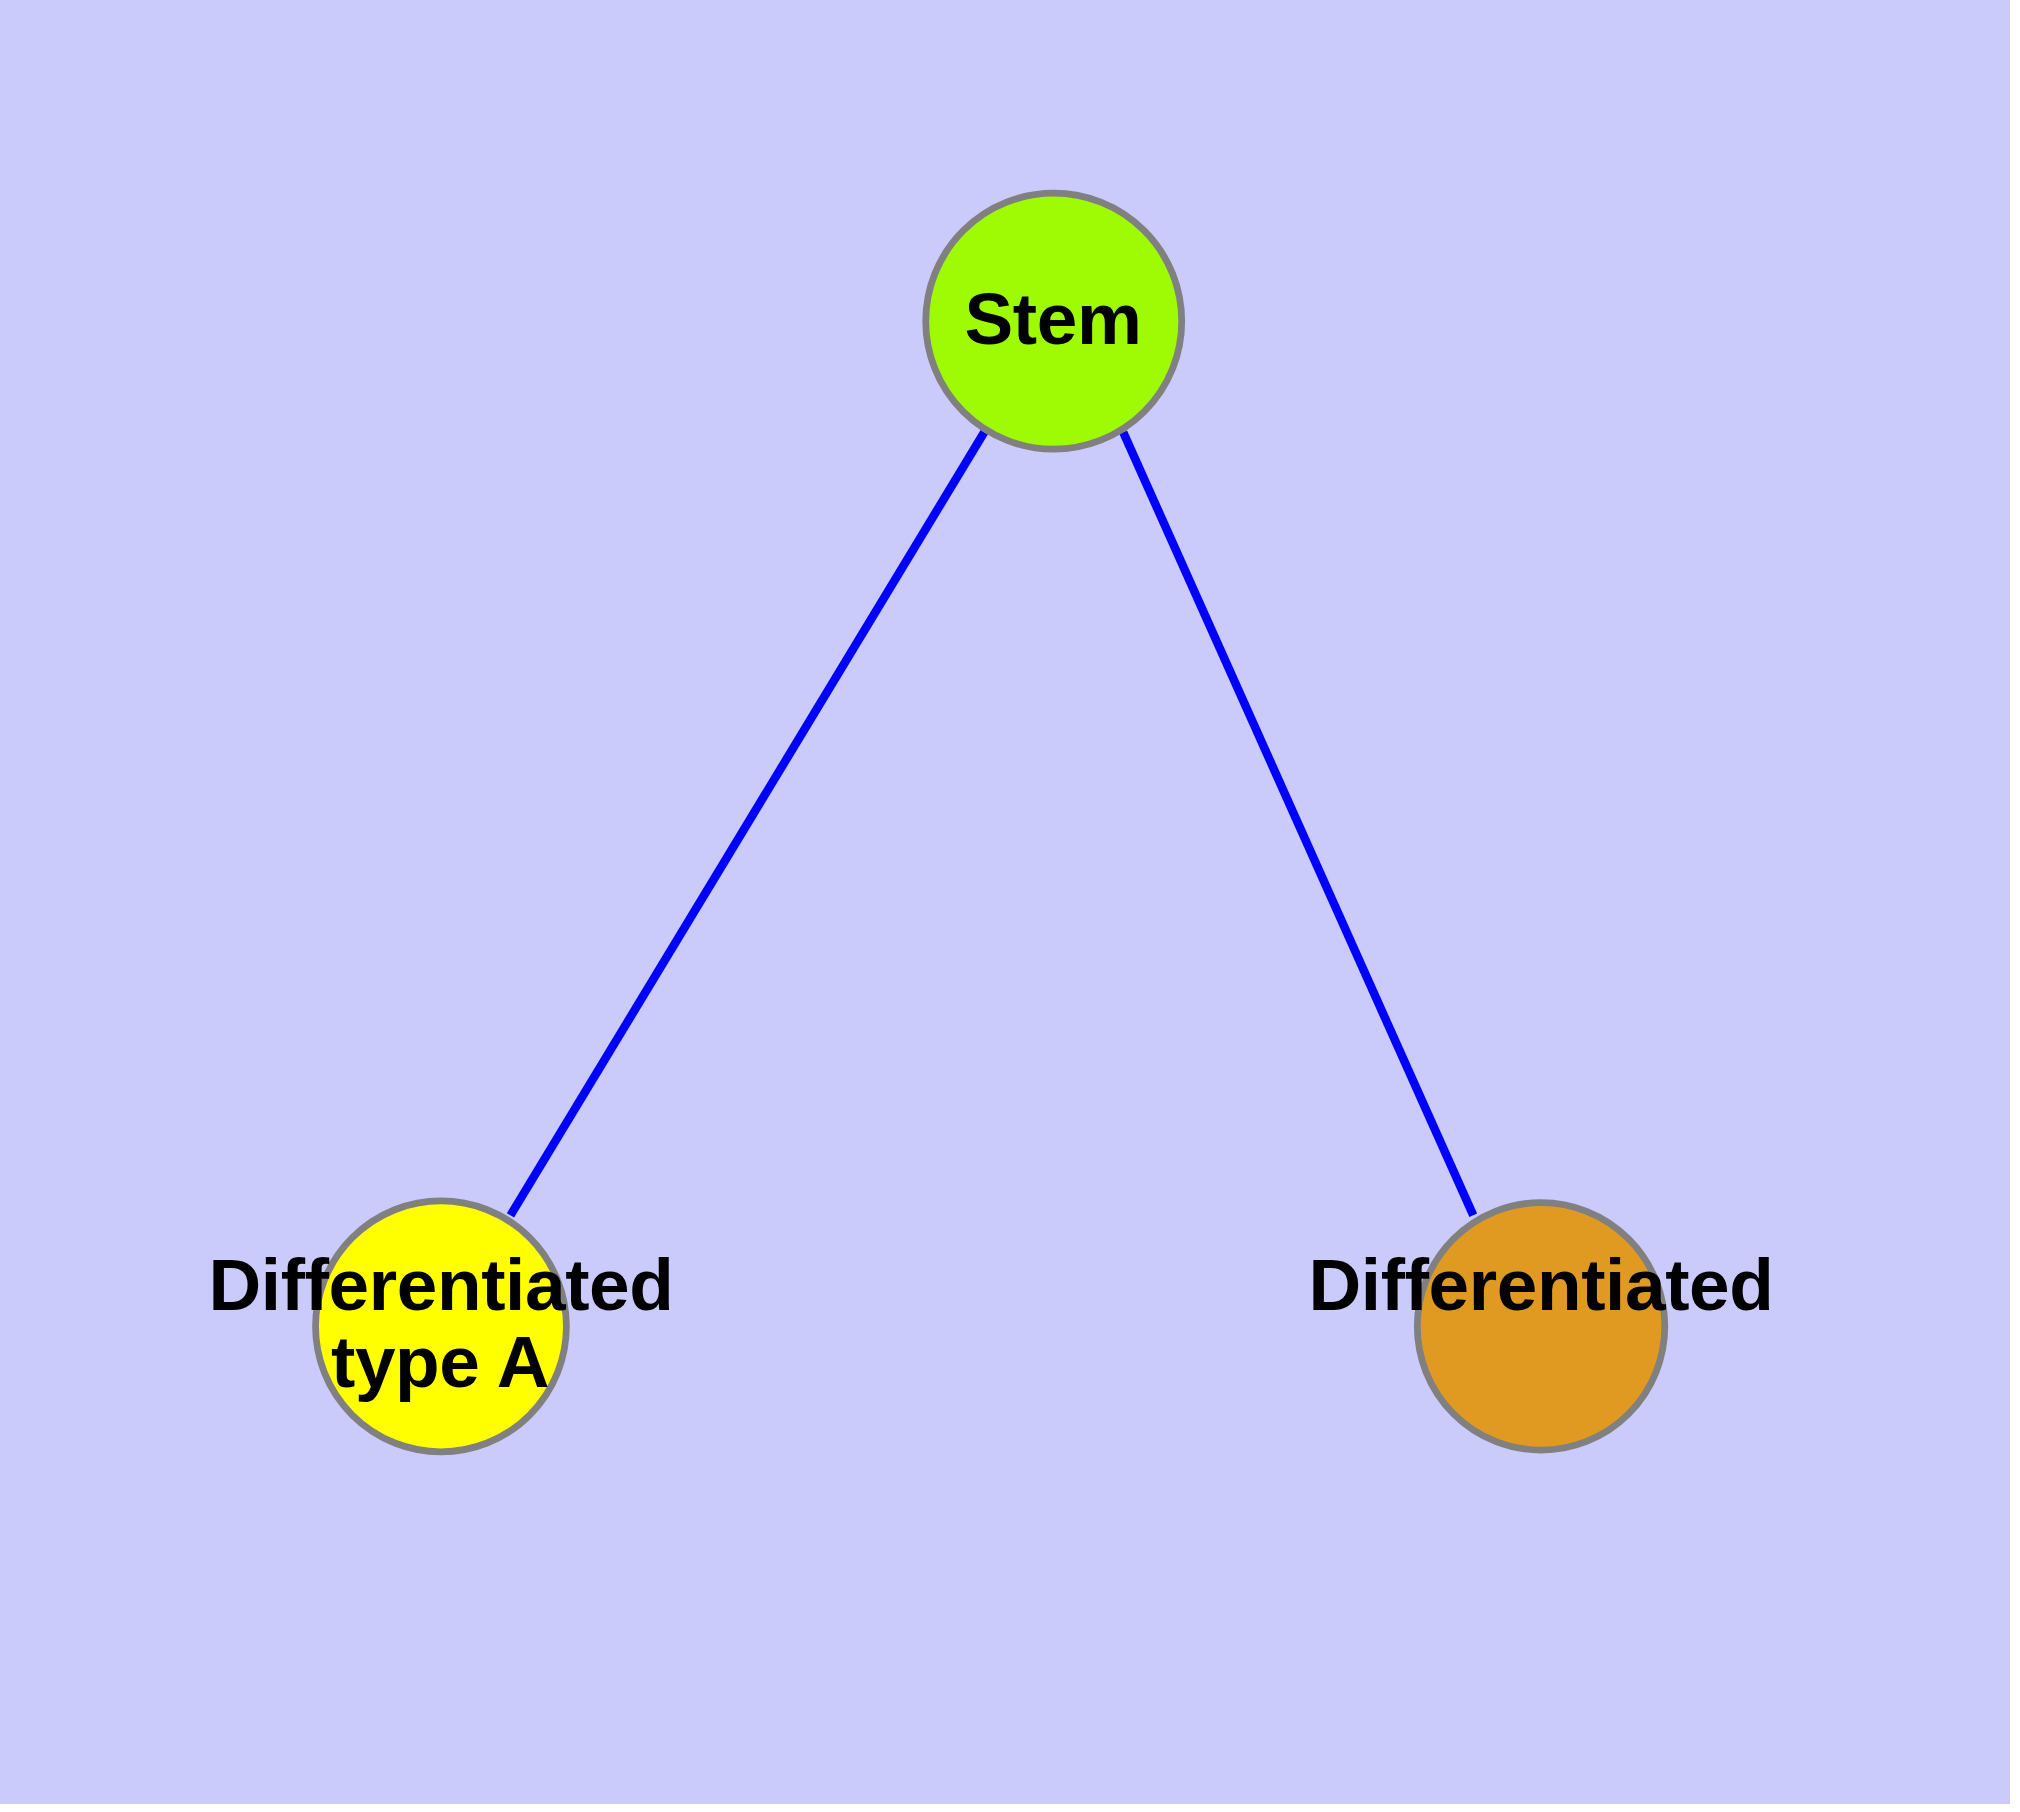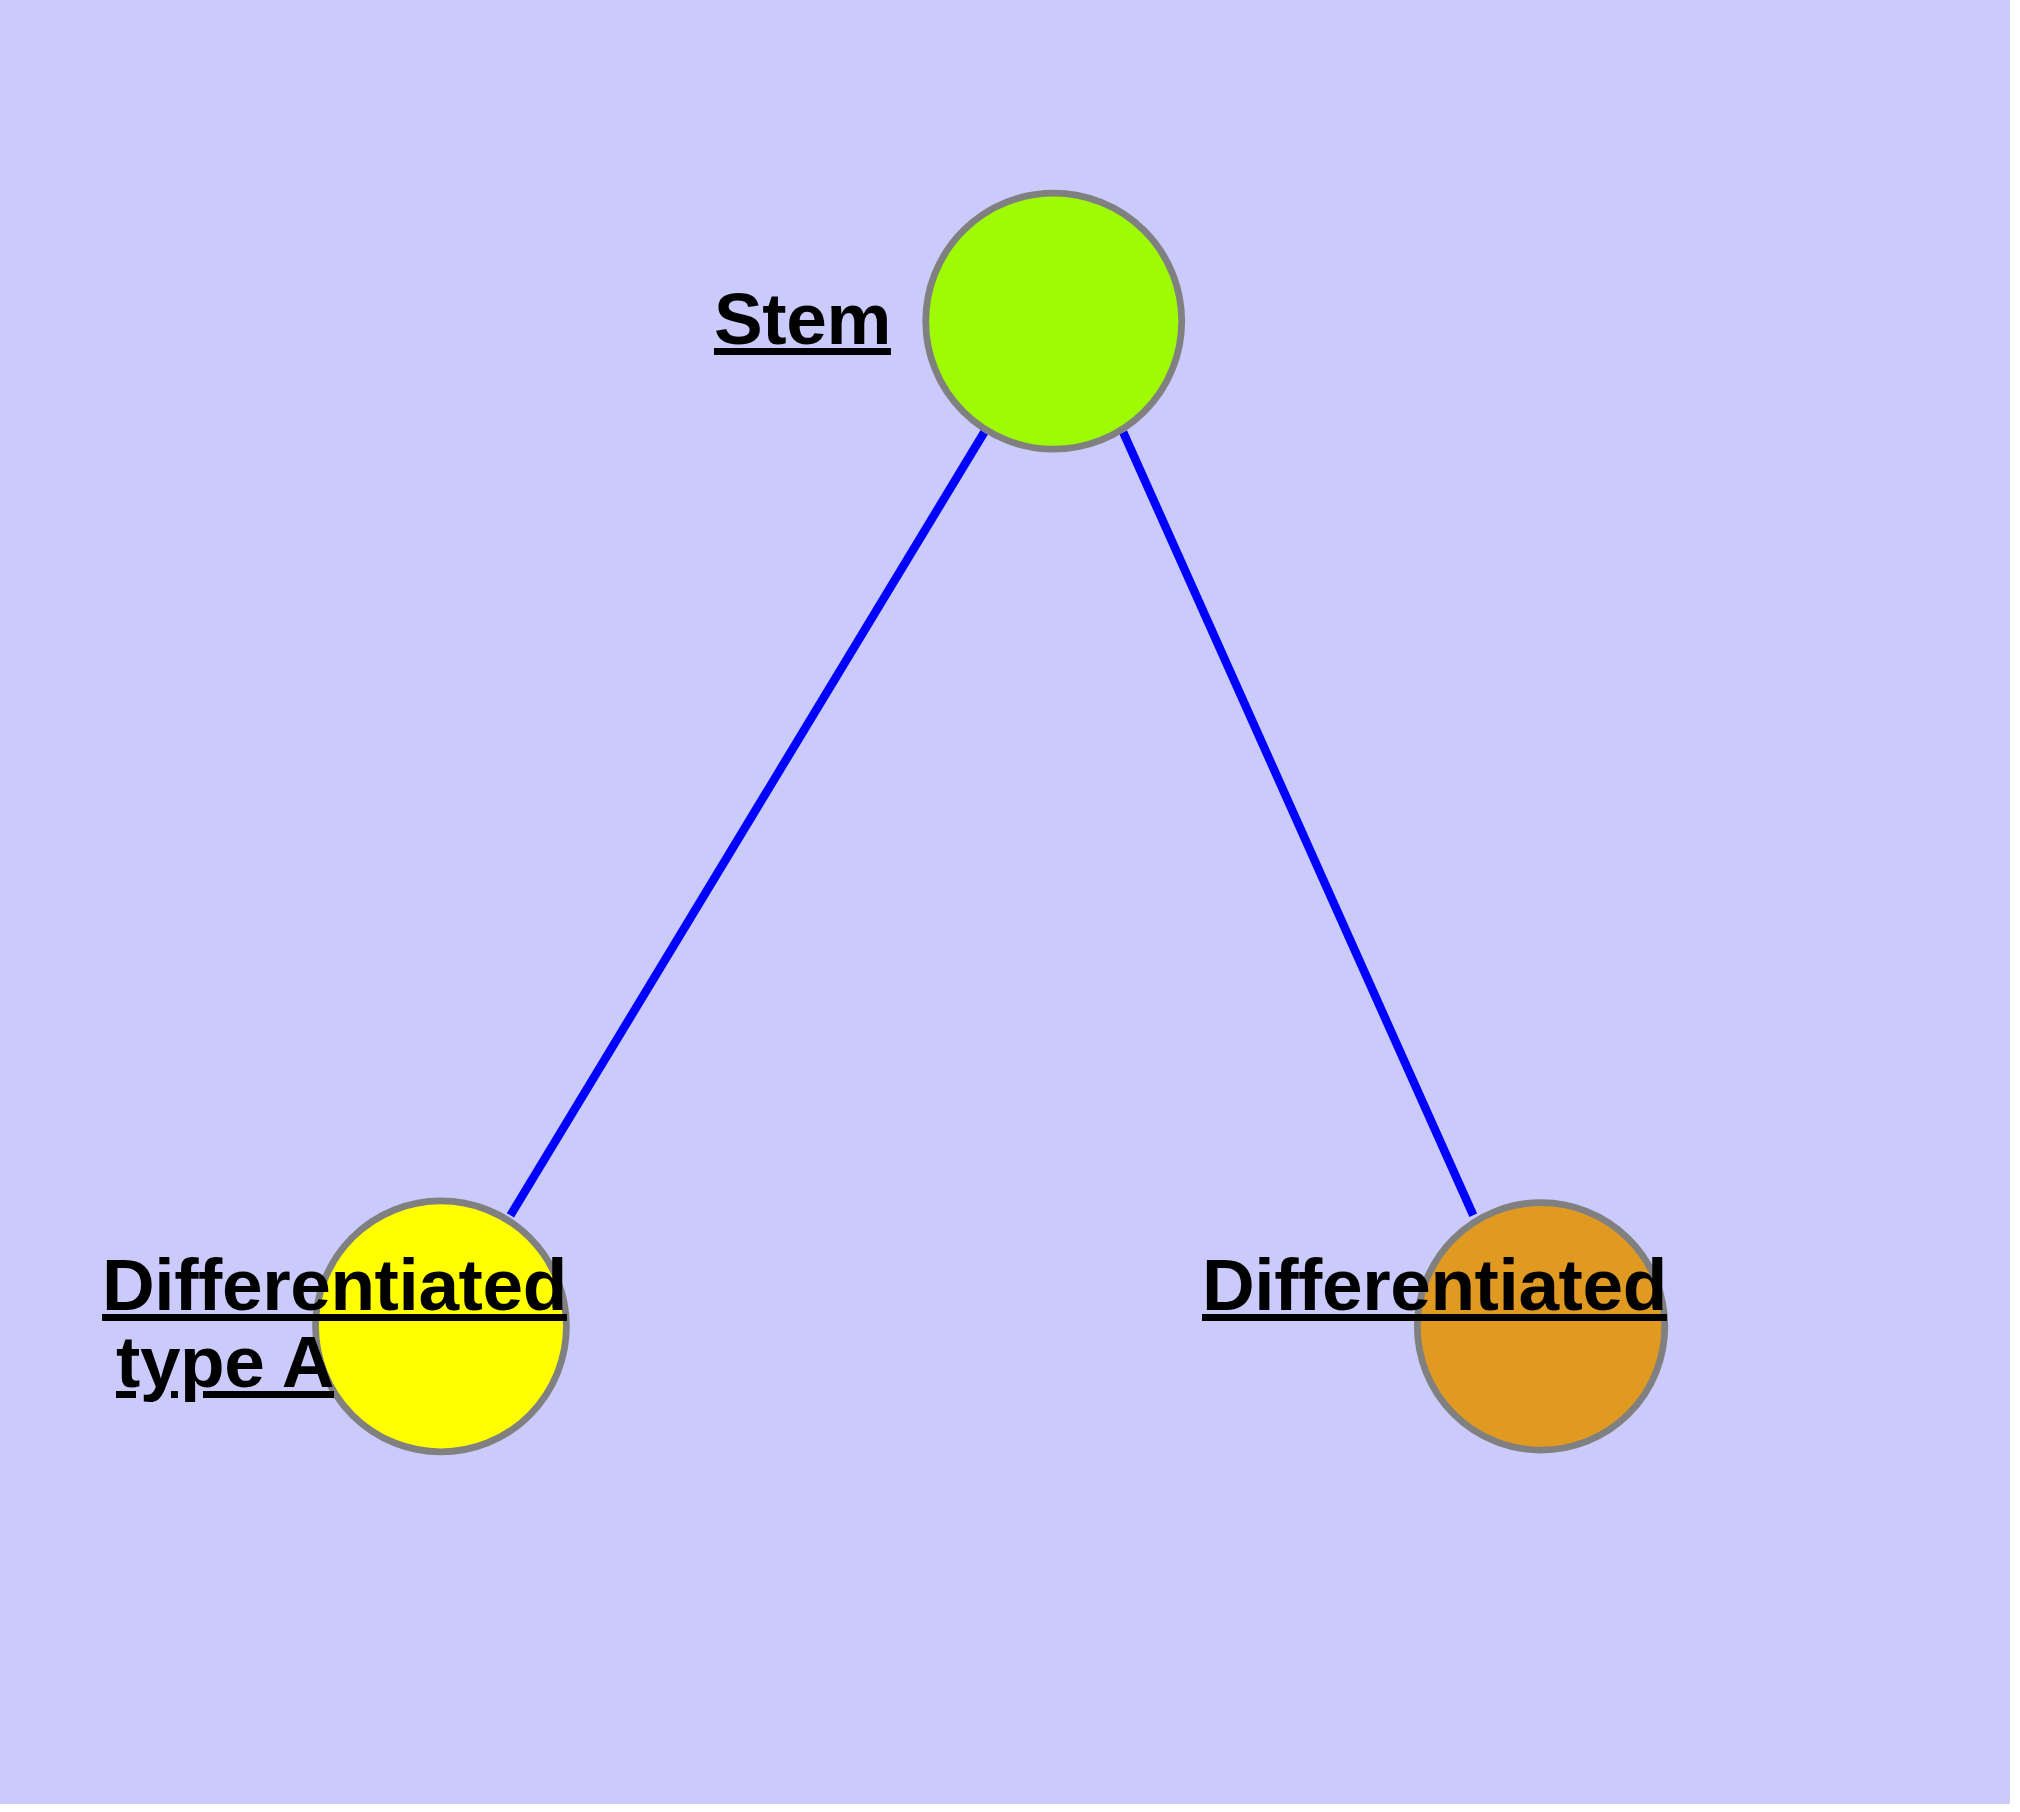--- a/index.html
+++ b/index.html
@@ -27,28 +27,27 @@
   #graph-svg {
     position: absolute;
     left: 0;
     top: 0;
     width: 2021px;
     height: 1812px;
     display: block;
   }
   .node-label {
     position: absolute;
-    text-align: left;
+    text-align: center;
     color: #000000;
     font-weight: bold;
     line-height: 1.02;
     white-space: pre;
     pointer-events: none;
     letter-spacing: -0.4px;
-    text-decoration: underline;
   }
   .label-stem {
     font-size: 73px;
   }
   .label-child {
     font-size: 73px;
   }
 </style>
 </head>
 <body>
@@ -67,18 +66,18 @@
     <g>
       <circle cx="1243" cy="379" r="151" fill="#9efb04" stroke="#808080" stroke-width="8"></circle>
       <circle cx="520" cy="1565" r="148" fill="#ffff00" stroke="#808080" stroke-width="8"></circle>
       <circle cx="1818" cy="1565" r="146" fill="#e09a22" stroke="#808080" stroke-width="8"></circle>
     </g>
   </svg>
 
   <div class="node-label label-stem" style="left:714px; top:282px; width:678px;">Stem</div>
 
   <div class="node-label label-child" style="left:102px; top:1248px; width:678px;">Differentiated</div>
-  <div class="node-label label-child" style="left:116px; top:1325px; width:678px;">type A</div>
+  <div class="node-label label-child" style="left:101px; top:1325px; width:678px;">type A</div>
 
   <div class="node-label label-child" style="left:1202px; top:1248px; width:678px;">Differentiated</div>
 
 </div>
 
 
 </body></html>

